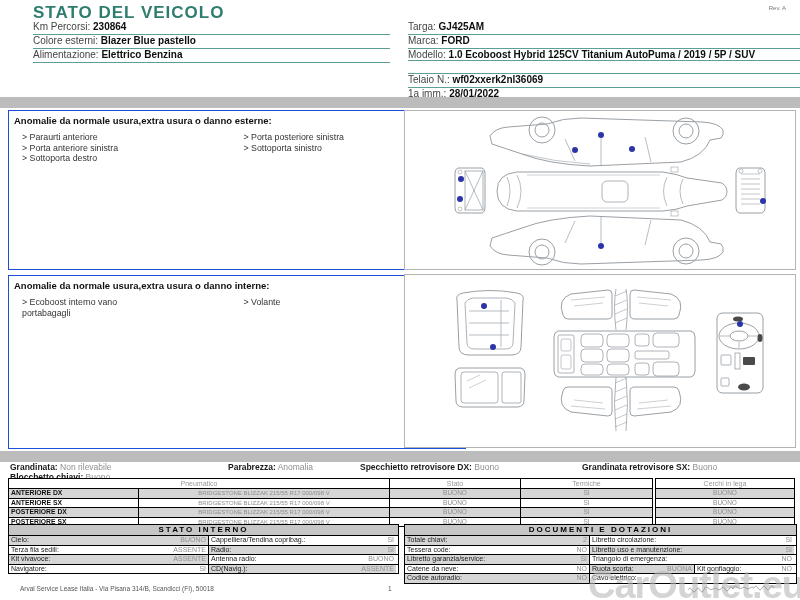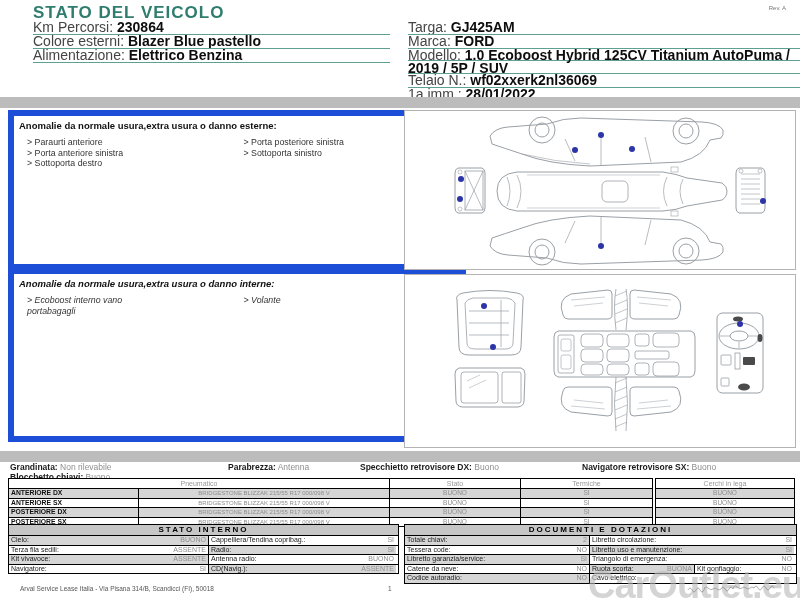--- a/index.html
+++ b/index.html
@@ -6,34 +6,34 @@
   .page{position:relative;width:800px;height:600px;background:#fff;overflow:hidden;
         font-family:"Liberation Sans",sans-serif;color:#222;}
 
   .title{position:absolute;left:33px;top:3px;margin:0;font-size:17px;font-weight:bold;
          color:#2f7d6e;letter-spacing:1px;}
   .rev{position:absolute;top:5px;right:14px;font-size:6px;color:#777;}
 
   .hcol{position:absolute;top:21px;}
   .hcol.hleft{left:33px;width:357px;}
   .hcol.hright{left:400px;width:396px;margin-left:8px;}
-  .hrow{height:13px;line-height:12.5px;border-bottom:1px solid #5d9f92;font-size:14px;
+  .hrow{height:13px;line-height:12.5px;border-bottom:1px solid #5d9f92;font-size:10px;
         white-space:nowrap;overflow:hidden;}
   .hrow .lbl{color:#444;}
   .hrow .val{font-weight:bold;color:#0d0d0d;}
   .hrow.multi{height:25px;white-space:normal;border-bottom:none;line-height:12.5px;
         background:repeating-linear-gradient(to bottom,transparent 0 11.5px,#5d9f92 11.5px 12.5px);}
 
   .bar{position:absolute;left:0;width:800px;height:11px;background:#bcbcbc;}
   .bar.btop{top:97px;}
   .bar.bbottom{top:451px;}
 
-  .abox{position:absolute;left:8px;width:458px;border:6px solid #1d4ed8;background:#fff;box-sizing:border-box;}
+  .abox{position:absolute;left:8px;width:458px;border:1px solid #1d4ed8;background:#fff;box-sizing:border-box;}
   .abox.aext{top:110px;height:160px;}
-  .abox.aint{top:268px;height:174px;font-style:italic;}
+  .abox.aint{top:275px;height:174px;}
   .abox h2{margin:4px 5px 2px;font-size:9.5px;color:#111;font-weight:bold;}
   .acols{display:flex;padding:4px 0 0 13px;}
   .acol{width:50%;}
   .aitem{font-size:8.8px;color:#333;line-height:10.5px;padding-right:14px;}
   .aitem::before{content:"> ";}
   .aitem.narrow{max-width:118px;}
 
   .dbox{position:absolute;width:392px;border:1px solid #b3b3b3;background:#fff;box-sizing:border-box;}
   .dbox.dext{left:404px;top:110px;height:160px;}
   .dbox.dint{left:404px;top:274px;height:174px;}
@@ -276,28 +276,28 @@
 
   <div class="bar bbottom"></div>
 
   <div class="summary">
     <span class="sitem s0">
       <span class="slbl">Grandinata:</span>
       <span class="sval">Non rilevabile</span>
     </span>
     <span class="sitem s1">
       <span class="slbl">Parabrezza:</span>
-      <span class="sval">Antenna</span>
+      <span class="sval">Anomalia</span>
     </span>
     <span class="sitem s2">
       <span class="slbl">Specchietto retrovisore DX:</span>
       <span class="sval">Buono</span>
     </span>
     <span class="sitem s3">
-      <span class="slbl">Navigatore retrovisore SX:</span>
+      <span class="slbl">Grandinata retrovisore SX:</span>
       <span class="sval">Buono</span>
     </span>
     <span class="sitem s4">
       <span class="slbl">Blocchetto chiavi:</span>
       <span class="sval">Buono</span>
     </span>
   </div>
 
   <div class="tyres">
     <div class="t-head">

